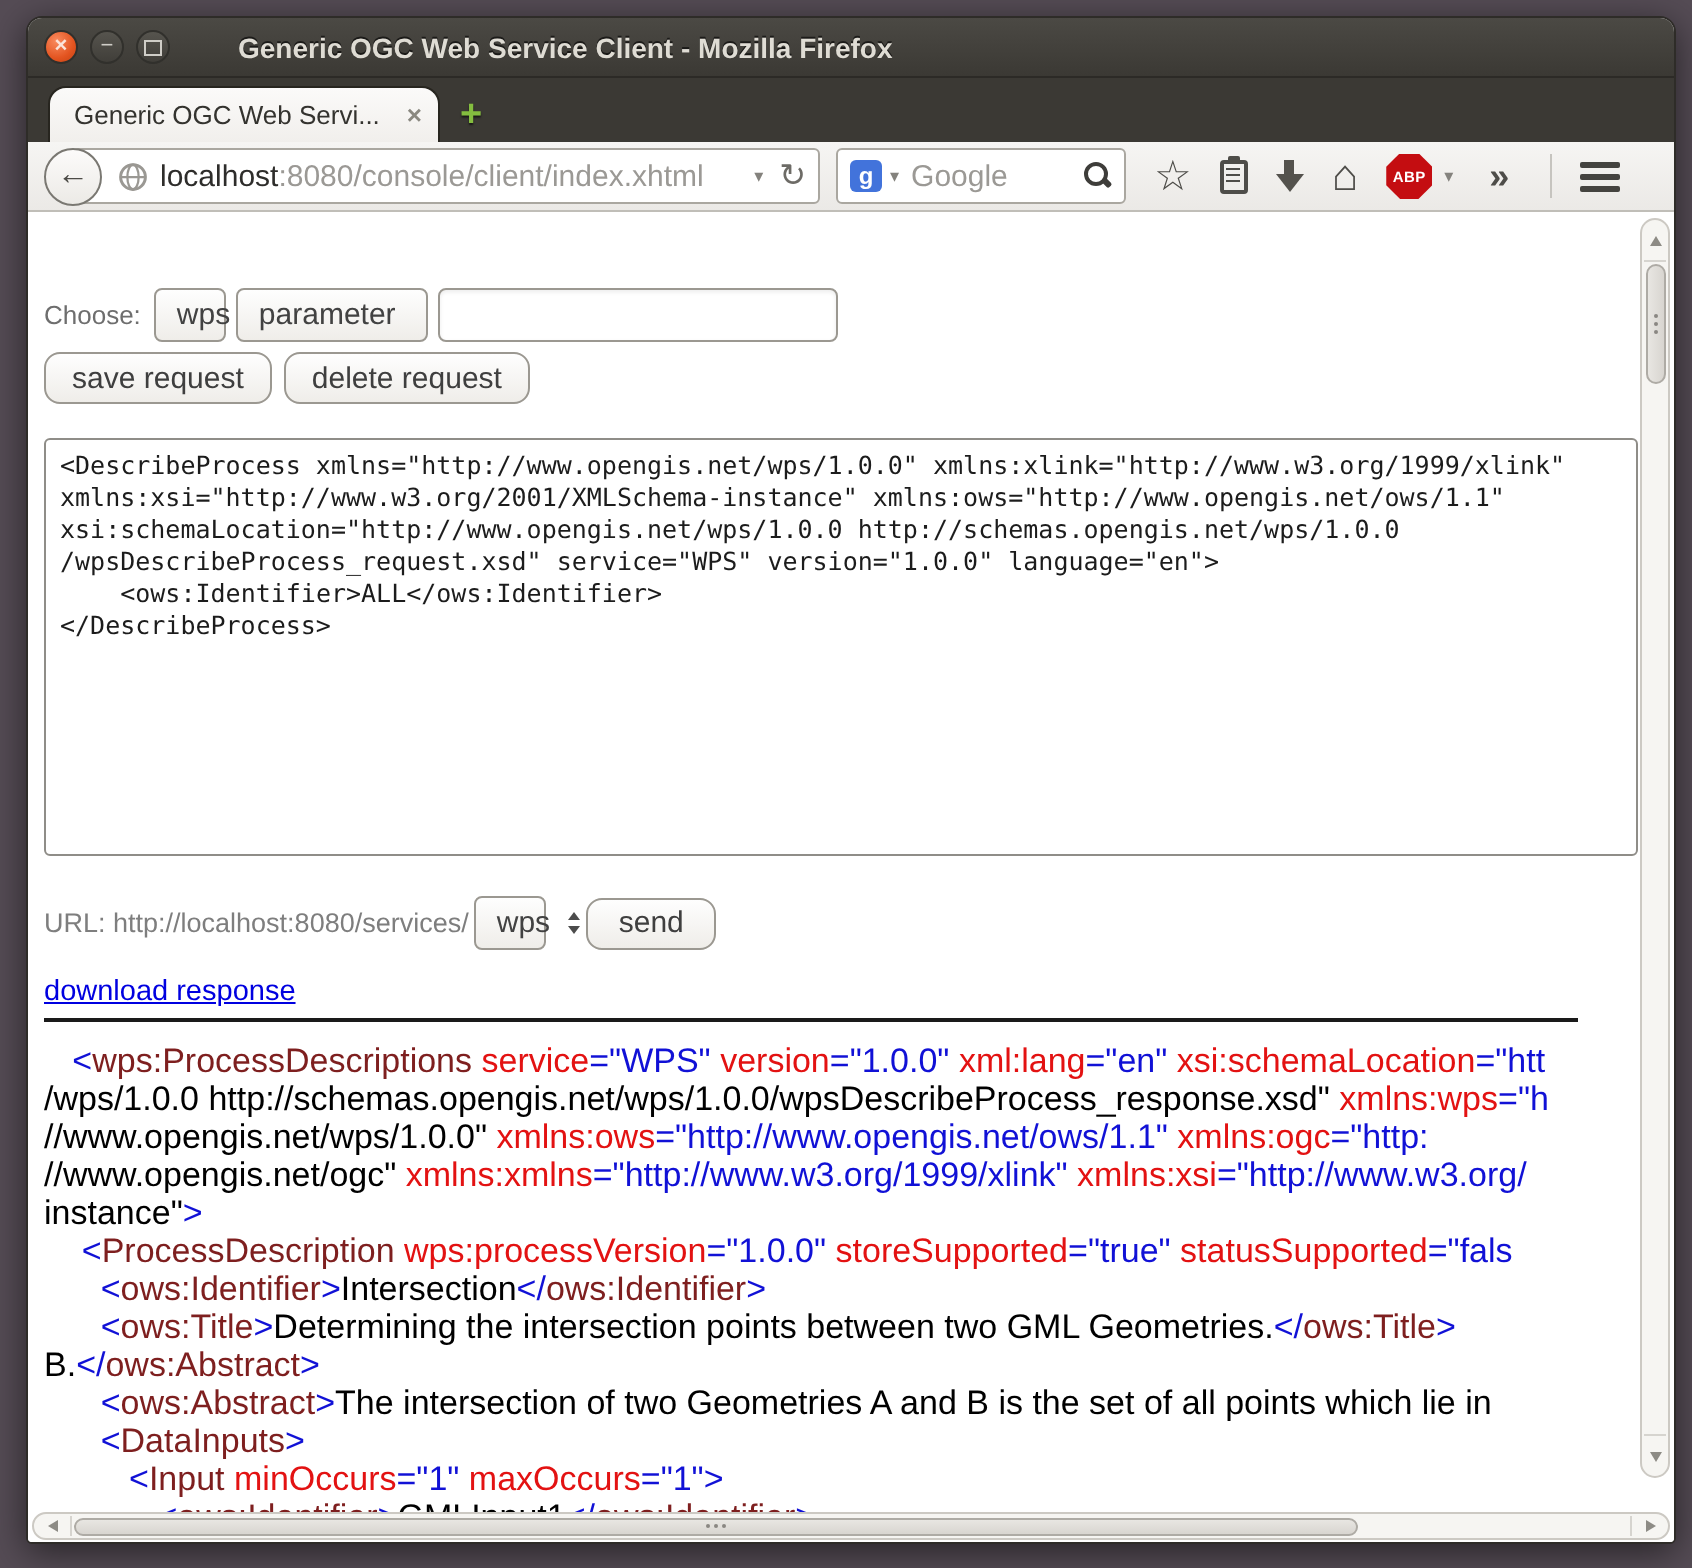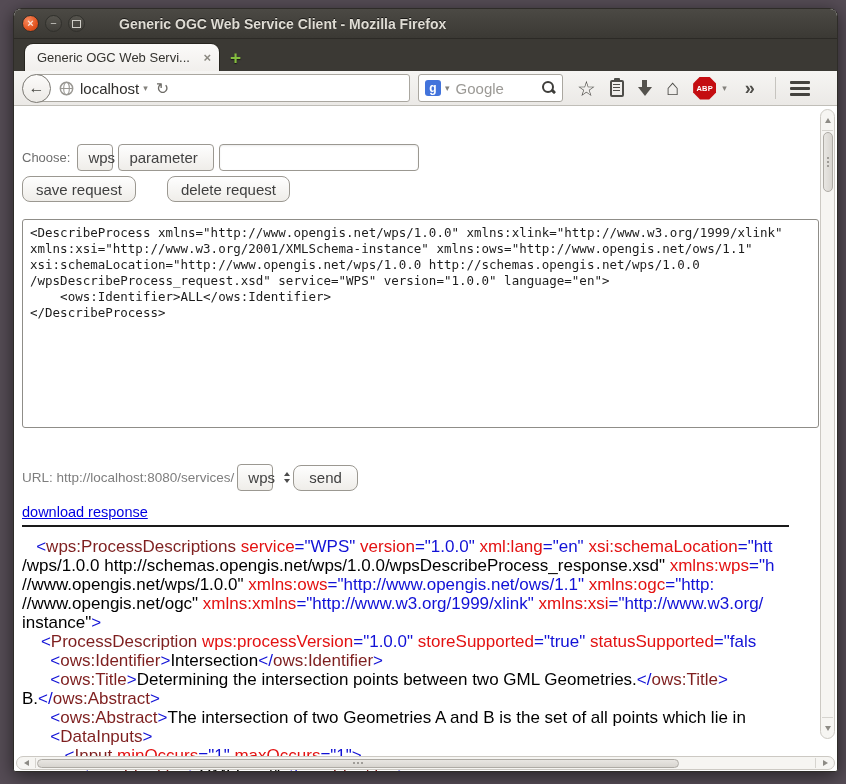--- a/index.html
+++ b/index.html
@@ -156,37 +156,37 @@
   .sel-wps{width:36px;margin-left:3px;}
   .sel-param{width:96px;margin-left:5px;gap:32px;}
   .sel-file{width:395px;margin-left:17px;}
   .name-input{
     width:200px;height:27px;margin-left:5px;box-sizing:border-box;
     border:1px solid #9b9891;border-radius:4px;background:#fff;
     box-shadow:inset 0 1px 2px rgba(0,0,0,.08);
     font-size:14px;padding:0 6px;outline:none;
     font-family:"Liberation Sans",sans-serif;
   }
-  .btn-row{margin-top:5px;gap:25px;}
+  .btn-row{margin-top:5px;}
   .ubtn{
     border-radius:8px;padding:0 13px;height:26px;font-size:15px;color:#3f3f3f;
     display:inline-flex;align-items:center;
     background:linear-gradient(#fefefe,#efede9);
     border:1px solid #9b9891;box-sizing:border-box;
   }
   .ubtn + .ubtn{margin-left:6px;}
   .req-editor{
     margin-top:17px;width:797px;height:209px;box-sizing:border-box;
     border:1px solid #8f8d88;border-radius:3px;resize:none;
     font-family:"DejaVu Sans Mono","Liberation Mono",monospace;
     font-size:12.5px;line-height:1.28;color:#1c1c1c;
     padding:5px 7px;outline:none;background:#fff;
     white-space:pre-wrap;overflow:hidden;
   }
-  .url-row{margin-top:32px;}
+  .url-row{margin-top:15px;}
   .url-label{color:#7e7e7e;font-size:13.5px;}
   .send-btn{margin-left:20px;padding:0 15px;}
   .dl-link{display:inline-block;margin-top:13px;color:#0000e0;font-size:14.5px;text-decoration:underline;cursor:pointer;}
   .rule{border:none;border-top:2px solid #1a1a1a;margin:4px 20px 0 0;}
   
   .response{
     margin-top:10px;padding-left:0;
     font-size:17px;line-height:19px;color:#000;
     overflow:hidden;width:805px;
   }
@@ -262,20 +262,21 @@
       <div class="backbtn">
           <span>←</span>
         </div>
       <div class="urlbar">
         <svg class="globe" viewBox="0 0 16 16">
             <circle cx="8" cy="8" r="6.6" fill="none" stroke="#9a9893" stroke-width="1.6"></circle>
             <ellipse cx="8" cy="8" rx="3" ry="6.6" fill="none" stroke="#9a9893" stroke-width="1.2"></ellipse>
             <line x1="1.4" y1="8" x2="14.6" y2="8" stroke="#9a9893" stroke-width="1.2"></line>
           </svg>
         <span class="url-host">localhost</span>
+          <span class="url-rest">:8080/console/client/index.xhtml</span>
         <span class="caret">▾</span>
         <span class="reload">↻</span>
       </div>
       <div class="searchbox">
         <span class="gfav">
             <span>g</span>
           </span>
         <span class="caret">▾</span>
         <span class="search-ph">Google</span>
         <span class="mag"></span>

